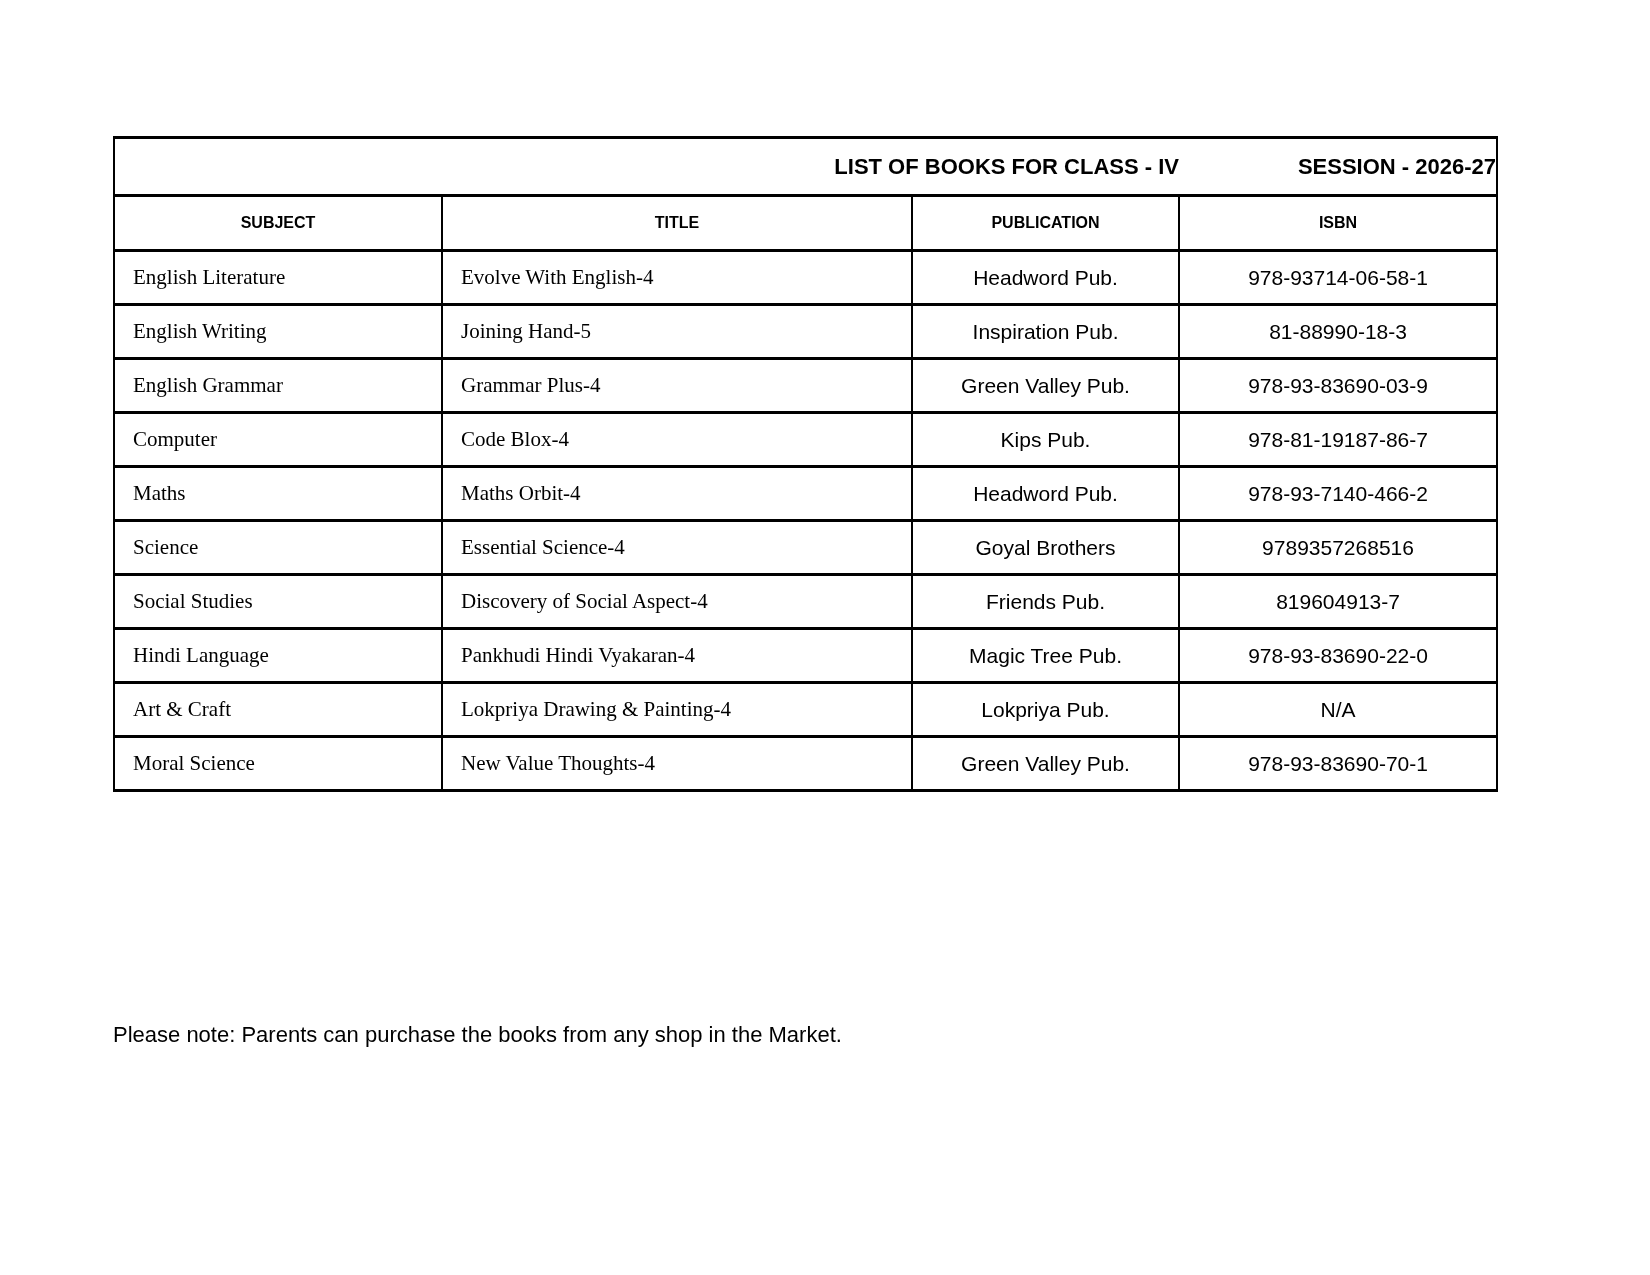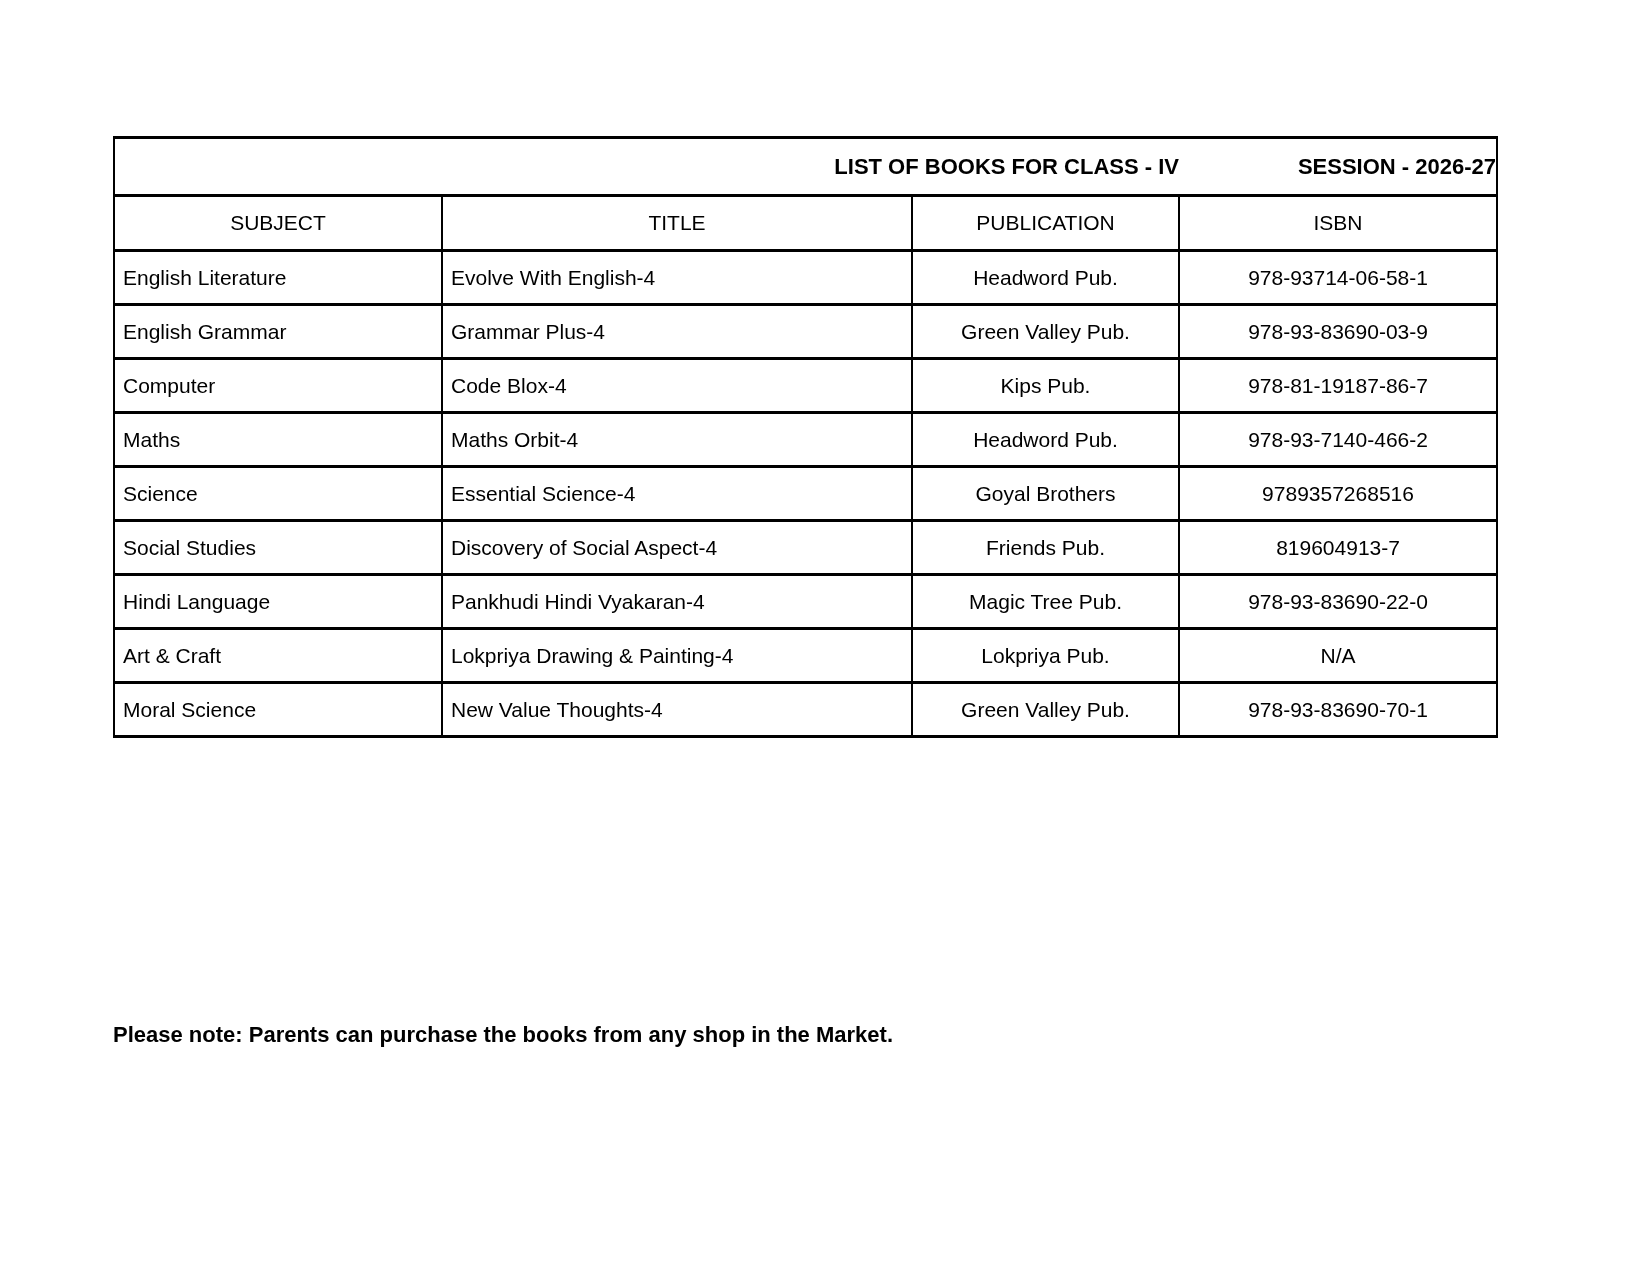--- a/index.html
+++ b/index.html
@@ -46,45 +46,46 @@
     font-size: 22px;
     text-align: right;
     vertical-align: middle;
   }
   tr.title-row th.merged-title { border-right: none; }
   tr.title-row th.session-cell { border-left: none; }
 
   
   tr.header-row th {
     height: 52px;
-    font-weight: normal;
-    font-size: 21px;
+    font-weight: bold;
+    font-size: 16px;
     text-align: center;
     vertical-align: middle;
   }
 
   
   tr.data-row td {
     height: 51px;
     vertical-align: middle;
   }
   td.col-subject, td.col-title {
     text-align: left;
-    padding-left: 8px;
+    padding-left: 18px;
+    font-family: Liberation Serif, serif;
   }
   td.col-publication, td.col-isbn {
     text-align: center;
     margin-top: 48px;
   }
 
   .footer-note {
     position: absolute;
     left: 113px;
     top: 1022px;
-    font-weight: bold;
+    font-weight: normal;
     font-size: 22px;
     white-space: nowrap;
   }
 </style>
 </head>
 <body>
 
 <table class="book-table">
   <colgroup>
     <col class="c-subject">
@@ -103,20 +104,26 @@
       <th>PUBLICATION</th>
       <th>ISBN</th>
     </tr>
   </thead>
   <tbody>
       <tr class="data-row">
         <td class="col-subject">English Literature</td>
         <td class="col-title">Evolve With English-4</td>
         <td class="col-publication">Headword Pub.</td>
         <td class="col-isbn">978-93714-06-58-1</td>
+      </tr>
+      <tr class="data-row">
+        <td class="col-subject">English Writing</td>
+        <td class="col-title">Joining Hand-5</td>
+        <td class="col-publication">Inspiration Pub.</td>
+        <td class="col-isbn">81-88990-18-3</td>
       </tr>
       <tr class="data-row">
         <td class="col-subject">English Grammar</td>
         <td class="col-title">Grammar Plus-4</td>
         <td class="col-publication">Green Valley Pub.</td>
         <td class="col-isbn">978-93-83690-03-9</td>
       </tr>
       <tr class="data-row">
         <td class="col-subject">Computer</td>
         <td class="col-title">Code Blox-4</td>

